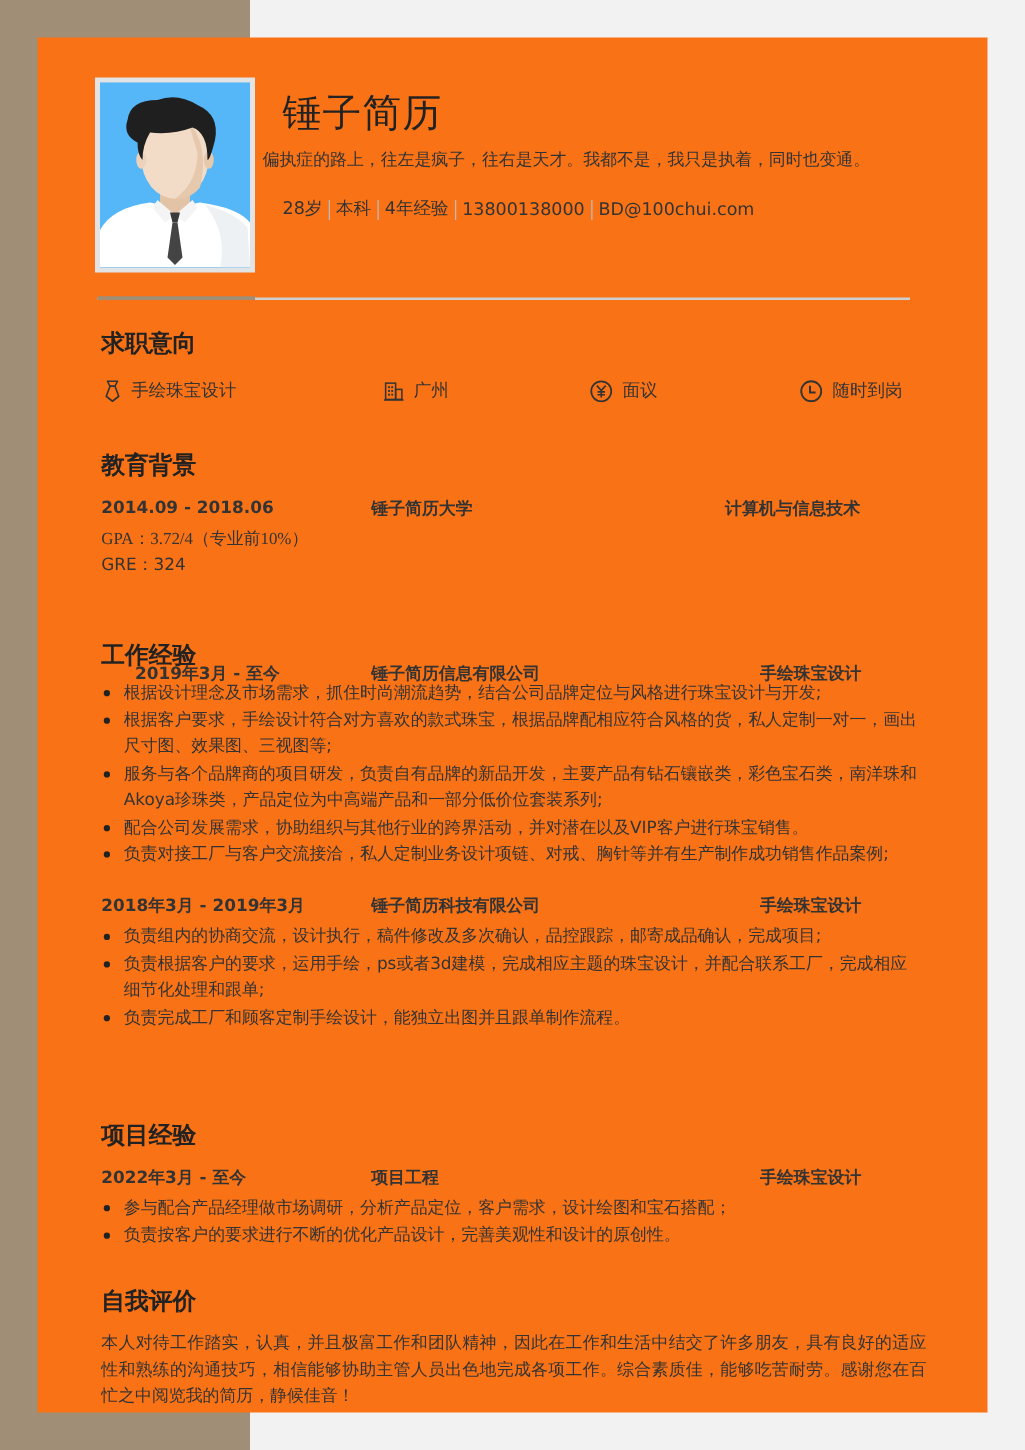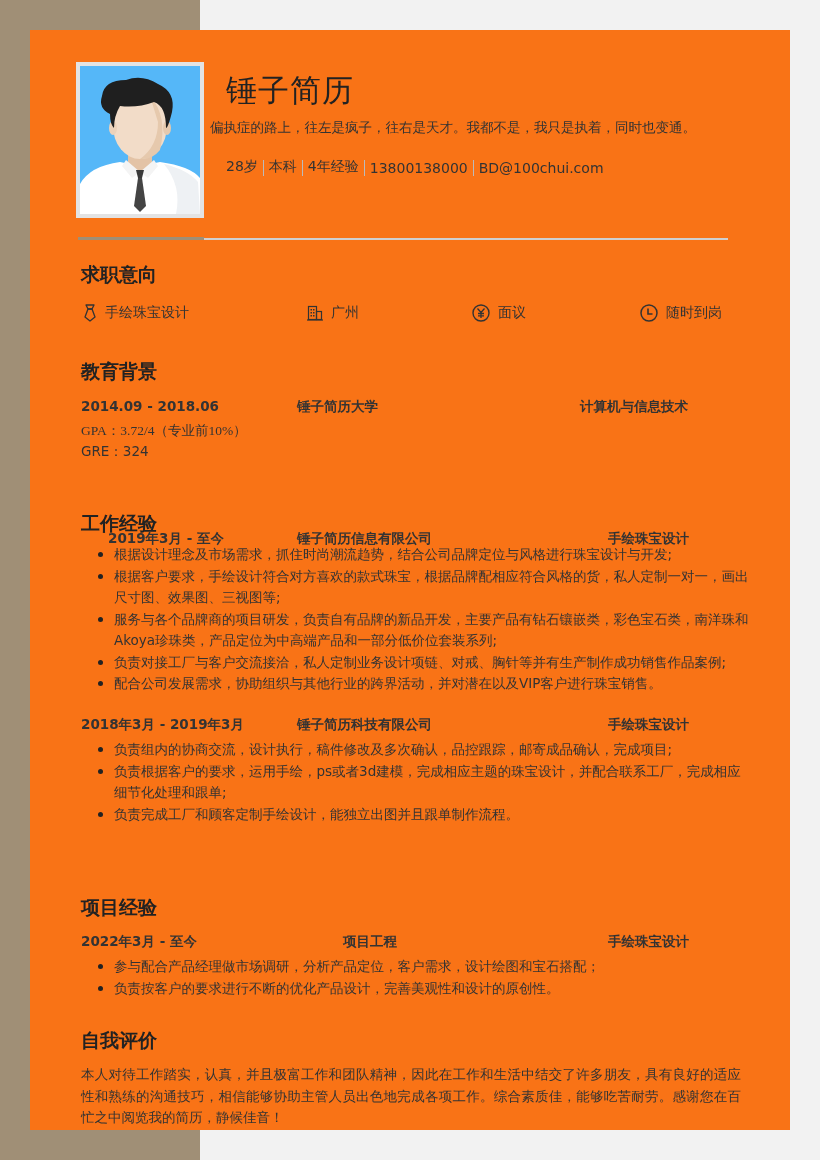--- a/index.html
+++ b/index.html
@@ -53,21 +53,21 @@
     }
     .intent-item svg { margin-right: 8px; }
     .row-head {
       position: absolute; left: 51px; width: 650px; font-size: 13.5px; font-weight: bold; color: #333;
     }
     .row-head span { position: absolute; top: 0; white-space: nowrap; }
     .plain {
       position: absolute; left: 51px; font-size: 13.5px; color: #333;
     }
     ul.bullets {
-      position: absolute; left: 64px; width: 660px; list-style: none;
+      position: absolute; left: 49px; width: 660px; list-style: none;
       font-size: 13.5px; line-height: 21.5px; color: #333;
     }
     ul.bullets li { position: relative; padding-left: 20px; }
     ul.bullets li::before {
       content: ""; position: absolute; left: 4px; top: 8px; width: 5px; height: 5px; border-radius: 50%; background: #222;
     }
     .para {
       position: absolute; left: 51px; width: 660px; font-size: 13.5px; line-height: 21.5px; color: #333;
       text-align: justify;
     }
@@ -177,39 +177,39 @@
 
   <div class="row-head" style="top:500px;">
     <span style="left:16px;margin-left:11px;">2019年3月 - 至今</span>
     <span style="left:216px;">锤子简历信息有限公司</span>
     <span style="left:527px;">手绘珠宝设计</span>
   </div>
   <ul class="bullets" style="top:514px;">
     <li>根据设计理念及市场需求，抓住时尚潮流趋势，结合公司品牌定位与风格进行珠宝设计与开发;</li>
     <li>根据客户要求，手绘设计符合对方喜欢的款式珠宝，根据品牌配相应符合风格的货，私人定制一对一，画出尺寸图、效果图、三视图等;</li>
     <li>服务与各个品牌商的项目研发，负责自有品牌的新品开发，主要产品有钻石镶嵌类，彩色宝石类，南洋珠和Akoya珍珠类，产品定位为中高端产品和一部分低价位套装系列;</li>
+    <li>配合公司发展需求，协助组织与其他行业的跨界活动，并对潜在以及VIP客户进行珠宝销售。</li>
     <li>负责对接工厂与客户交流接洽，私人定制业务设计项链、对戒、胸针等并有生产制作成功销售作品案例;</li>
-    <li>配合公司发展需求，协助组织与其他行业的跨界活动，并对潜在以及VIP客户进行珠宝销售。</li>
   </ul>
 
   <div class="row-head" style="top:686px;">
     <span style="left:0;">2018年3月 - 2019年3月</span>
     <span style="left:216px;">锤子简历科技有限公司</span>
     <span style="left:527px;">手绘珠宝设计</span>
   </div>
   <ul class="bullets" style="top:709px;">
     <li>负责组内的协商交流，设计执行，稿件修改及多次确认，品控跟踪，邮寄成品确认，完成项目;</li>
     <li>负责根据客户的要求，运用手绘，ps或者3d建模，完成相应主题的珠宝设计，并配合联系工厂，完成相应细节化处理和跟单;</li>
     <li>负责完成工厂和顾客定制手绘设计，能独立出图并且跟单制作流程。</li>
   </ul>
 
   <div class="sec-title" style="top:865px;">项目经验</div>
   <div class="row-head" style="top:903px;">
     <span style="left:0;">2022年3月 - 至今</span>
-    <span style="left:216px;margin-left:46px;">项目工程</span>
+    <span style="left:216px;">项目工程</span>
     <span style="left:527px;">手绘珠宝设计</span>
   </div>
   <ul class="bullets" style="top:926px;">
     <li>参与配合产品经理做市场调研，分析产品定位，客户需求，设计绘图和宝石搭配；</li>
     <li>负责按客户的要求进行不断的优化产品设计，完善美观性和设计的原创性。</li>
   </ul>
 
   <div class="sec-title" style="top:998px;">自我评价</div>
   <div class="para" style="top:1034px;">本人对待工作踏实，认真，并且极富工作和团队精神，因此在工作和生活中结交了许多朋友，具有良好的适应性和熟练的沟通技巧，相信能够协助主管人员出色地完成各项工作。综合素质佳，能够吃苦耐劳。感谢您在百忙之中阅览我的简历，静候佳音！</div>
 

